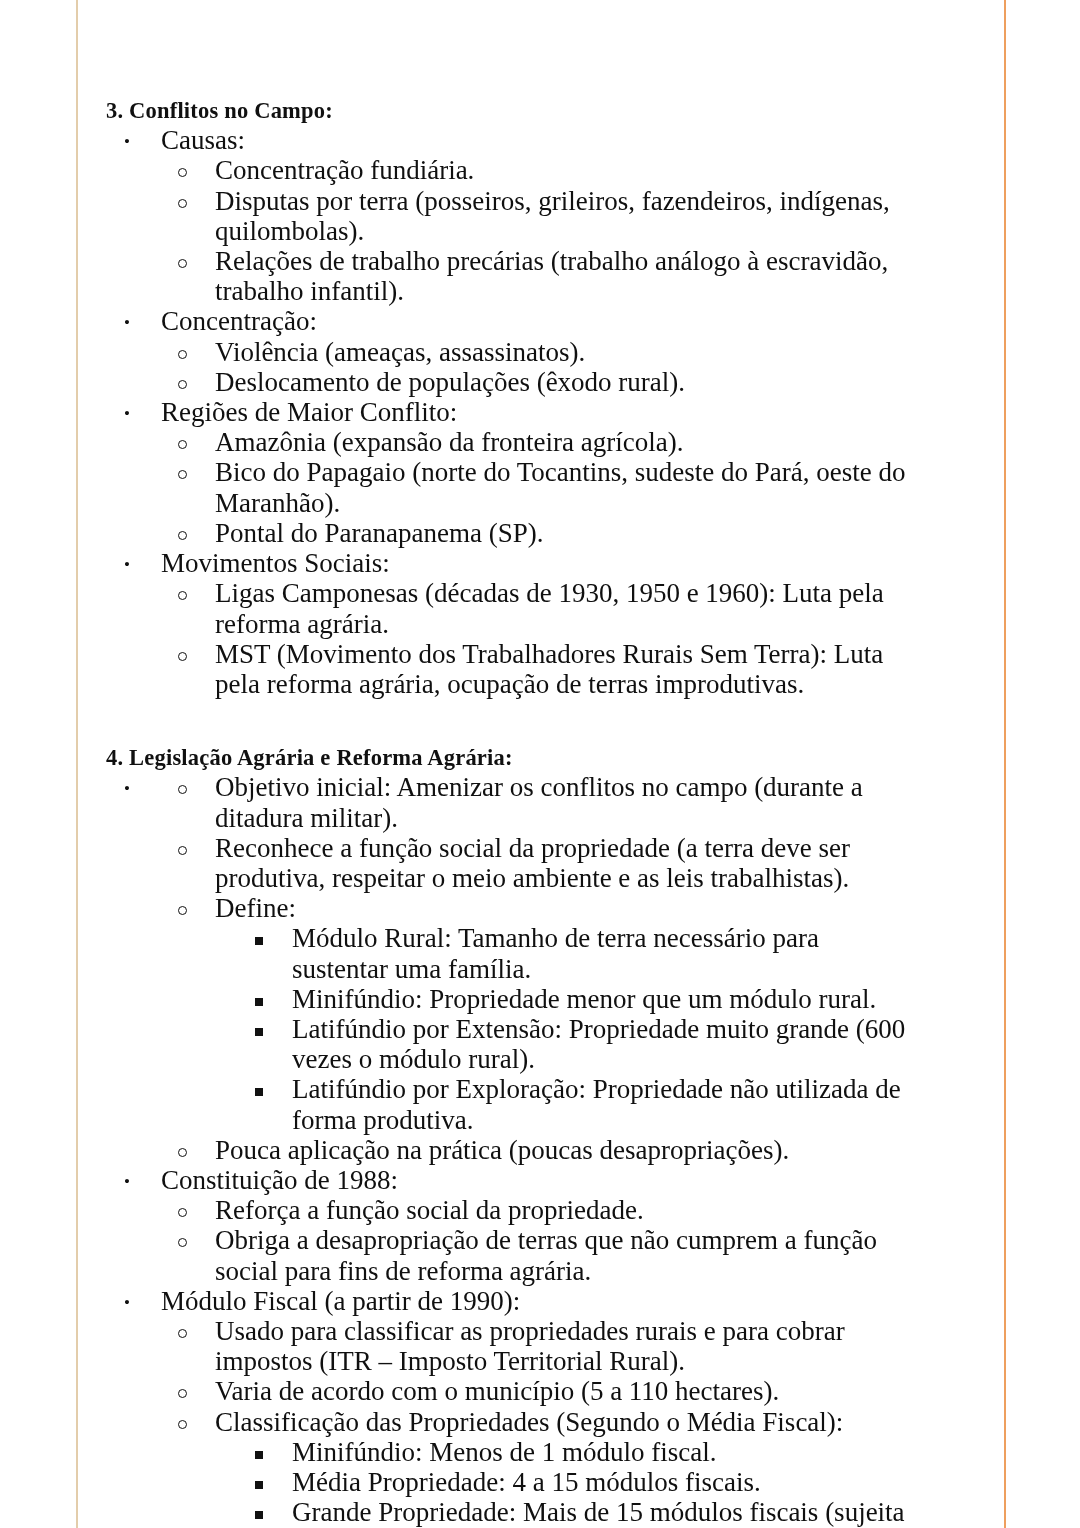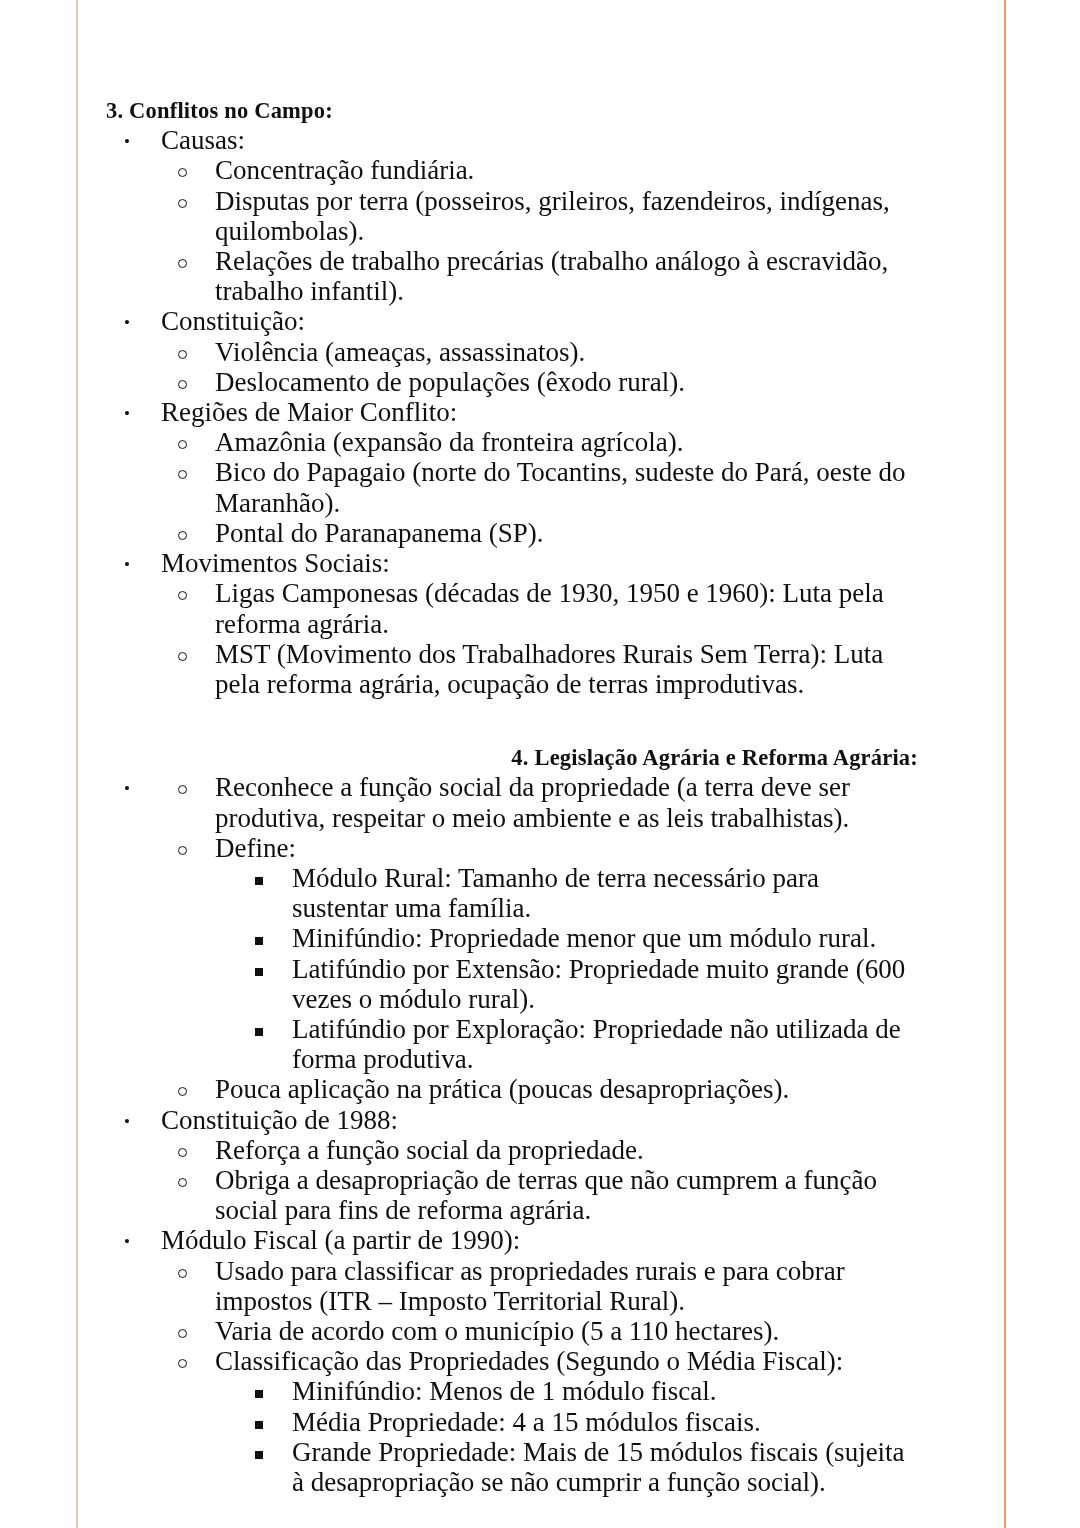--- a/index.html
+++ b/index.html
@@ -34,21 +34,21 @@
 
   h2.section-heading {
     font-size: 22.5px;
     font-weight: bold;
     letter-spacing: 0.2px;
     margin: 0;
     padding: 0;
     line-height: 1.3;
   }
   .heading-block { margin-bottom: 26px; }
-  .heading-block.spaced-top { margin-top: 44px; text-align: right; }
+  .heading-block.spaced-top { margin-top: 44px; }
 
   ul {
     list-style: none;
     margin: 0;
     padding: 0;
   }
   li {
     position: relative;
     font-size: 27px;
     line-height: 30.2px;
@@ -145,21 +145,21 @@
                 <span class="txt">Disputas por terra (posseiros, grileiros, fazendeiros, indígenas, quilombolas).</span>
               </li>
               <li>
                 <span class="bullet circ"></span>
                 <span class="txt">Relações de trabalho precárias (trabalho análogo à escravidão, trabalho infantil).</span>
               </li>
             </ul>
           </li>
           <li>
             <span class="bullet dot"></span>
-            <span class="txt">Constituição:</span>
+            <span class="txt">Concentração:</span>
             <ul class="lvl2">
               <li>
                 <span class="bullet circ"></span>
                 <span class="txt">Violência (ameaças, assassinatos).</span>
               </li>
               <li>
                 <span class="bullet circ"></span>
                 <span class="txt">Deslocamento de populações (êxodo rural).</span>
               </li>
             </ul>
@@ -199,20 +199,24 @@
         </ul>
       </div>
       <div>
         <h2 class="section-heading heading-block spaced-top">4. Legislação Agrária e Reforma Agrária:</h2>
         <ul class="lvl1">
           <li>
             <span class="bullet dot"></span>
             <ul class="lvl2">
               <li>
                 <span class="bullet circ"></span>
+                <span class="txt">Objetivo inicial: Amenizar os conflitos no campo (durante a ditadura militar).</span>
+              </li>
+              <li>
+                <span class="bullet circ"></span>
                 <span class="txt">Reconhece a função social da propriedade (a terra deve ser produtiva, respeitar o meio ambiente e as leis trabalhistas).</span>
               </li>
               <li>
                 <span class="bullet circ"></span>
                 <span class="txt">Define:</span>
                 <ul class="lvl3">
                   <li>
                     <span class="bullet sq"></span>
                     <span class="txt">Módulo Rural: Tamanho de terra necessário para sustentar uma família.</span>
                   </li>

